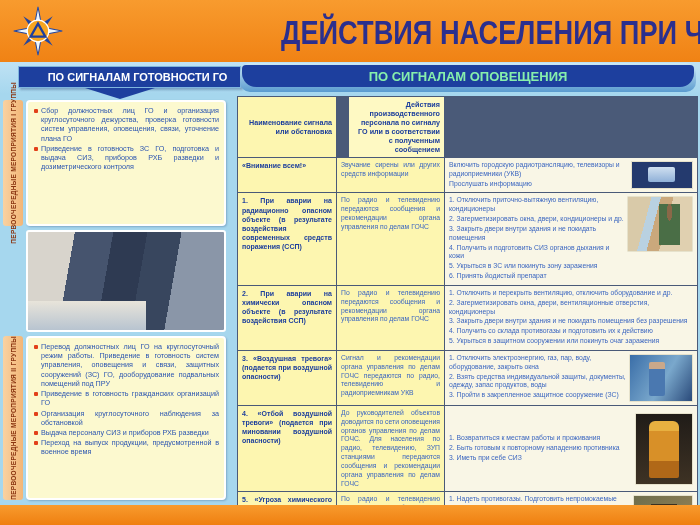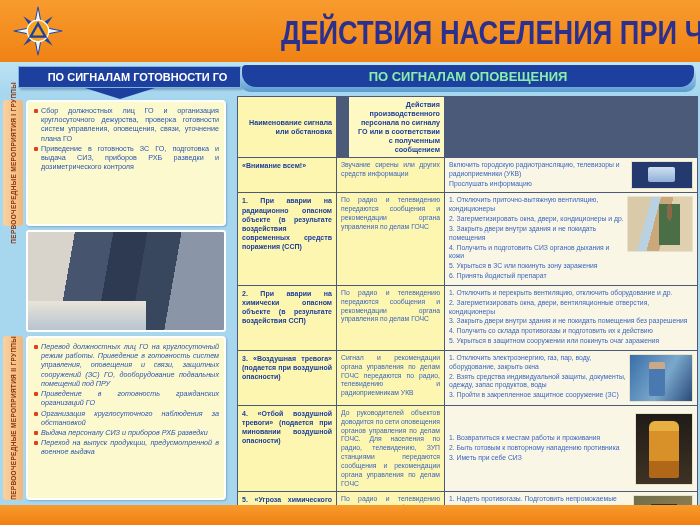--- a/index.html
+++ b/index.html
@@ -29,21 +29,21 @@
   
   .vstrip{position:absolute;left:3px;width:20px;background:linear-gradient(90deg,#f9d2a2,#f3b676);
           border-radius:3px;display:flex;align-items:center;justify-content:center;}
   .vstrip span{writing-mode:vertical-rl;transform:rotate(180deg);font-size:6.5px;font-weight:bold;
                color:#8a3510;letter-spacing:.3px;white-space:nowrap;}
   .strip1{top:100px;height:126px;}
   .strip2{top:336px;height:164px;}
   .yblock{position:absolute;left:26px;width:200px;background:#fcf9cf;border:2px solid #fff;
           border-radius:4px;box-shadow:1px 1px 2px rgba(40,70,120,.3);padding:4px 5px;box-sizing:border-box;}
   .block1{top:100px;min-height:126px;}
-  .block2{top:336px;min-height:164px;font-style:italic;}
+  .block2{top:336px;min-height:164px;}
   ul.bullets{margin:0;padding:0;list-style:none;}
   ul.bullets li{position:relative;padding-left:8px;font-size:7.2px;line-height:1.28;color:#2b55b0;
                 text-align:justify;margin-bottom:1px;}
   ul.bullets li::before{content:'';position:absolute;left:1px;top:3px;width:4px;height:4px;
                         background:#e2401a;border-radius:1px;}
   .left-photo{position:absolute;left:26px;top:230px;width:200px;height:102px;border:2px solid #fff;
               border-radius:3px;box-sizing:border-box;
               background:linear-gradient(100deg,#d8d4cc 0 22%,#46546e 22% 40%,#2e3a52 40% 56%,#38465e 56% 72%,#8a96a8 72%);}
   .left-photo::after{content:'';position:absolute;left:0;bottom:0;width:60%;height:30%;
                      background:linear-gradient(#e8e4da,#b8c4d0);}
@@ -116,21 +116,21 @@
 
   <div class="vstrip strip2">
     <span>ПЕРВООЧЕРЕДНЫЕ МЕРОПРИЯТИЯ II ГРУППЫ</span>
   </div>
   <div class="yblock block2">
     <ul class="bullets">
         <li>Перевод должностных лиц ГО на круглосуточный режим работы. Приведение в готовность систем управления, оповещения и связи, защитных сооружений (ЗС) ГО, дооборудование подвальных помещений под ПРУ</li>
         <li>Приведение в готовность гражданских организаций ГО</li>
         <li>Организация круглосуточного наблюдения за обстановкой</li>
         <li>Выдача персоналу СИЗ и приборов РХБ разведки</li>
-        <li>Переход на выпуск продукции, предусмотренной в военное выдача</li>
+        <li>Переход на выпуск продукции, предусмотренной в военное время</li>
       </ul>
   </div>
 
   <div class="tbl">
 
     <div class="trow hrow">
       <div class="cell c1">Наименование сигнала или обстановка</div>
       <div class="cell c3">Действия производственного персонала по сигналу ГО или в соответствии с полученным сообщением</div>
     </div>
 

